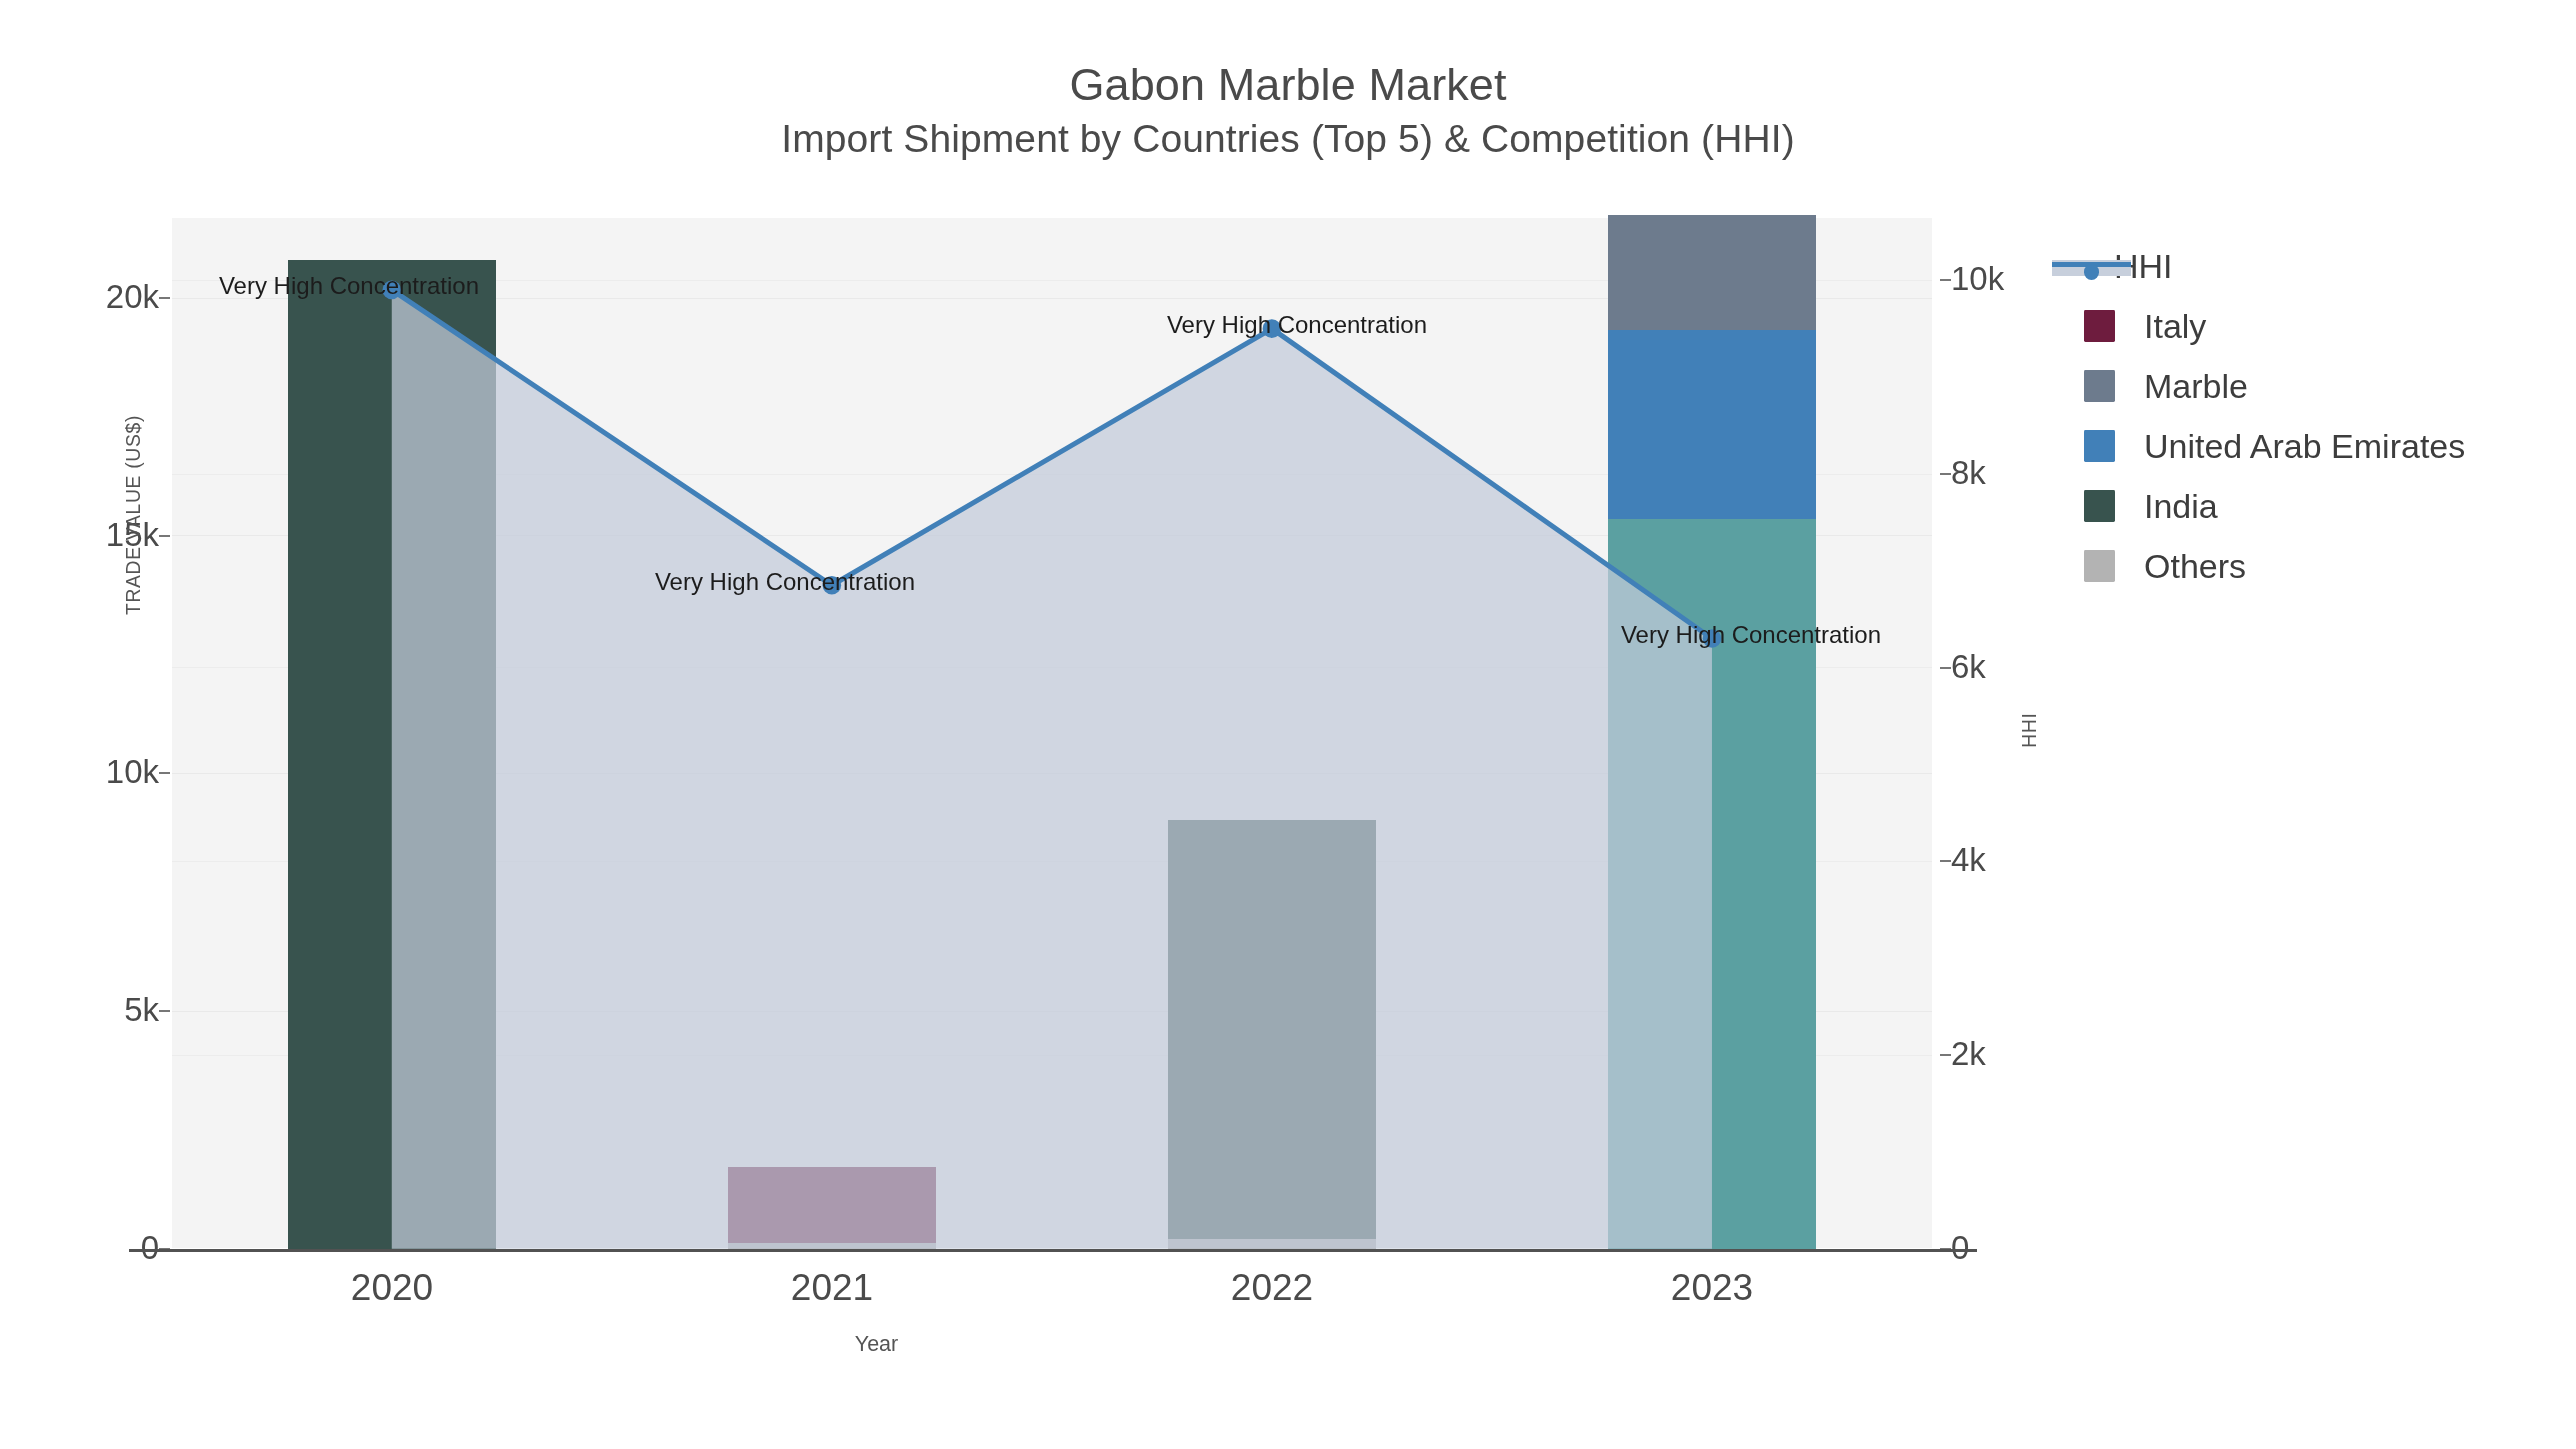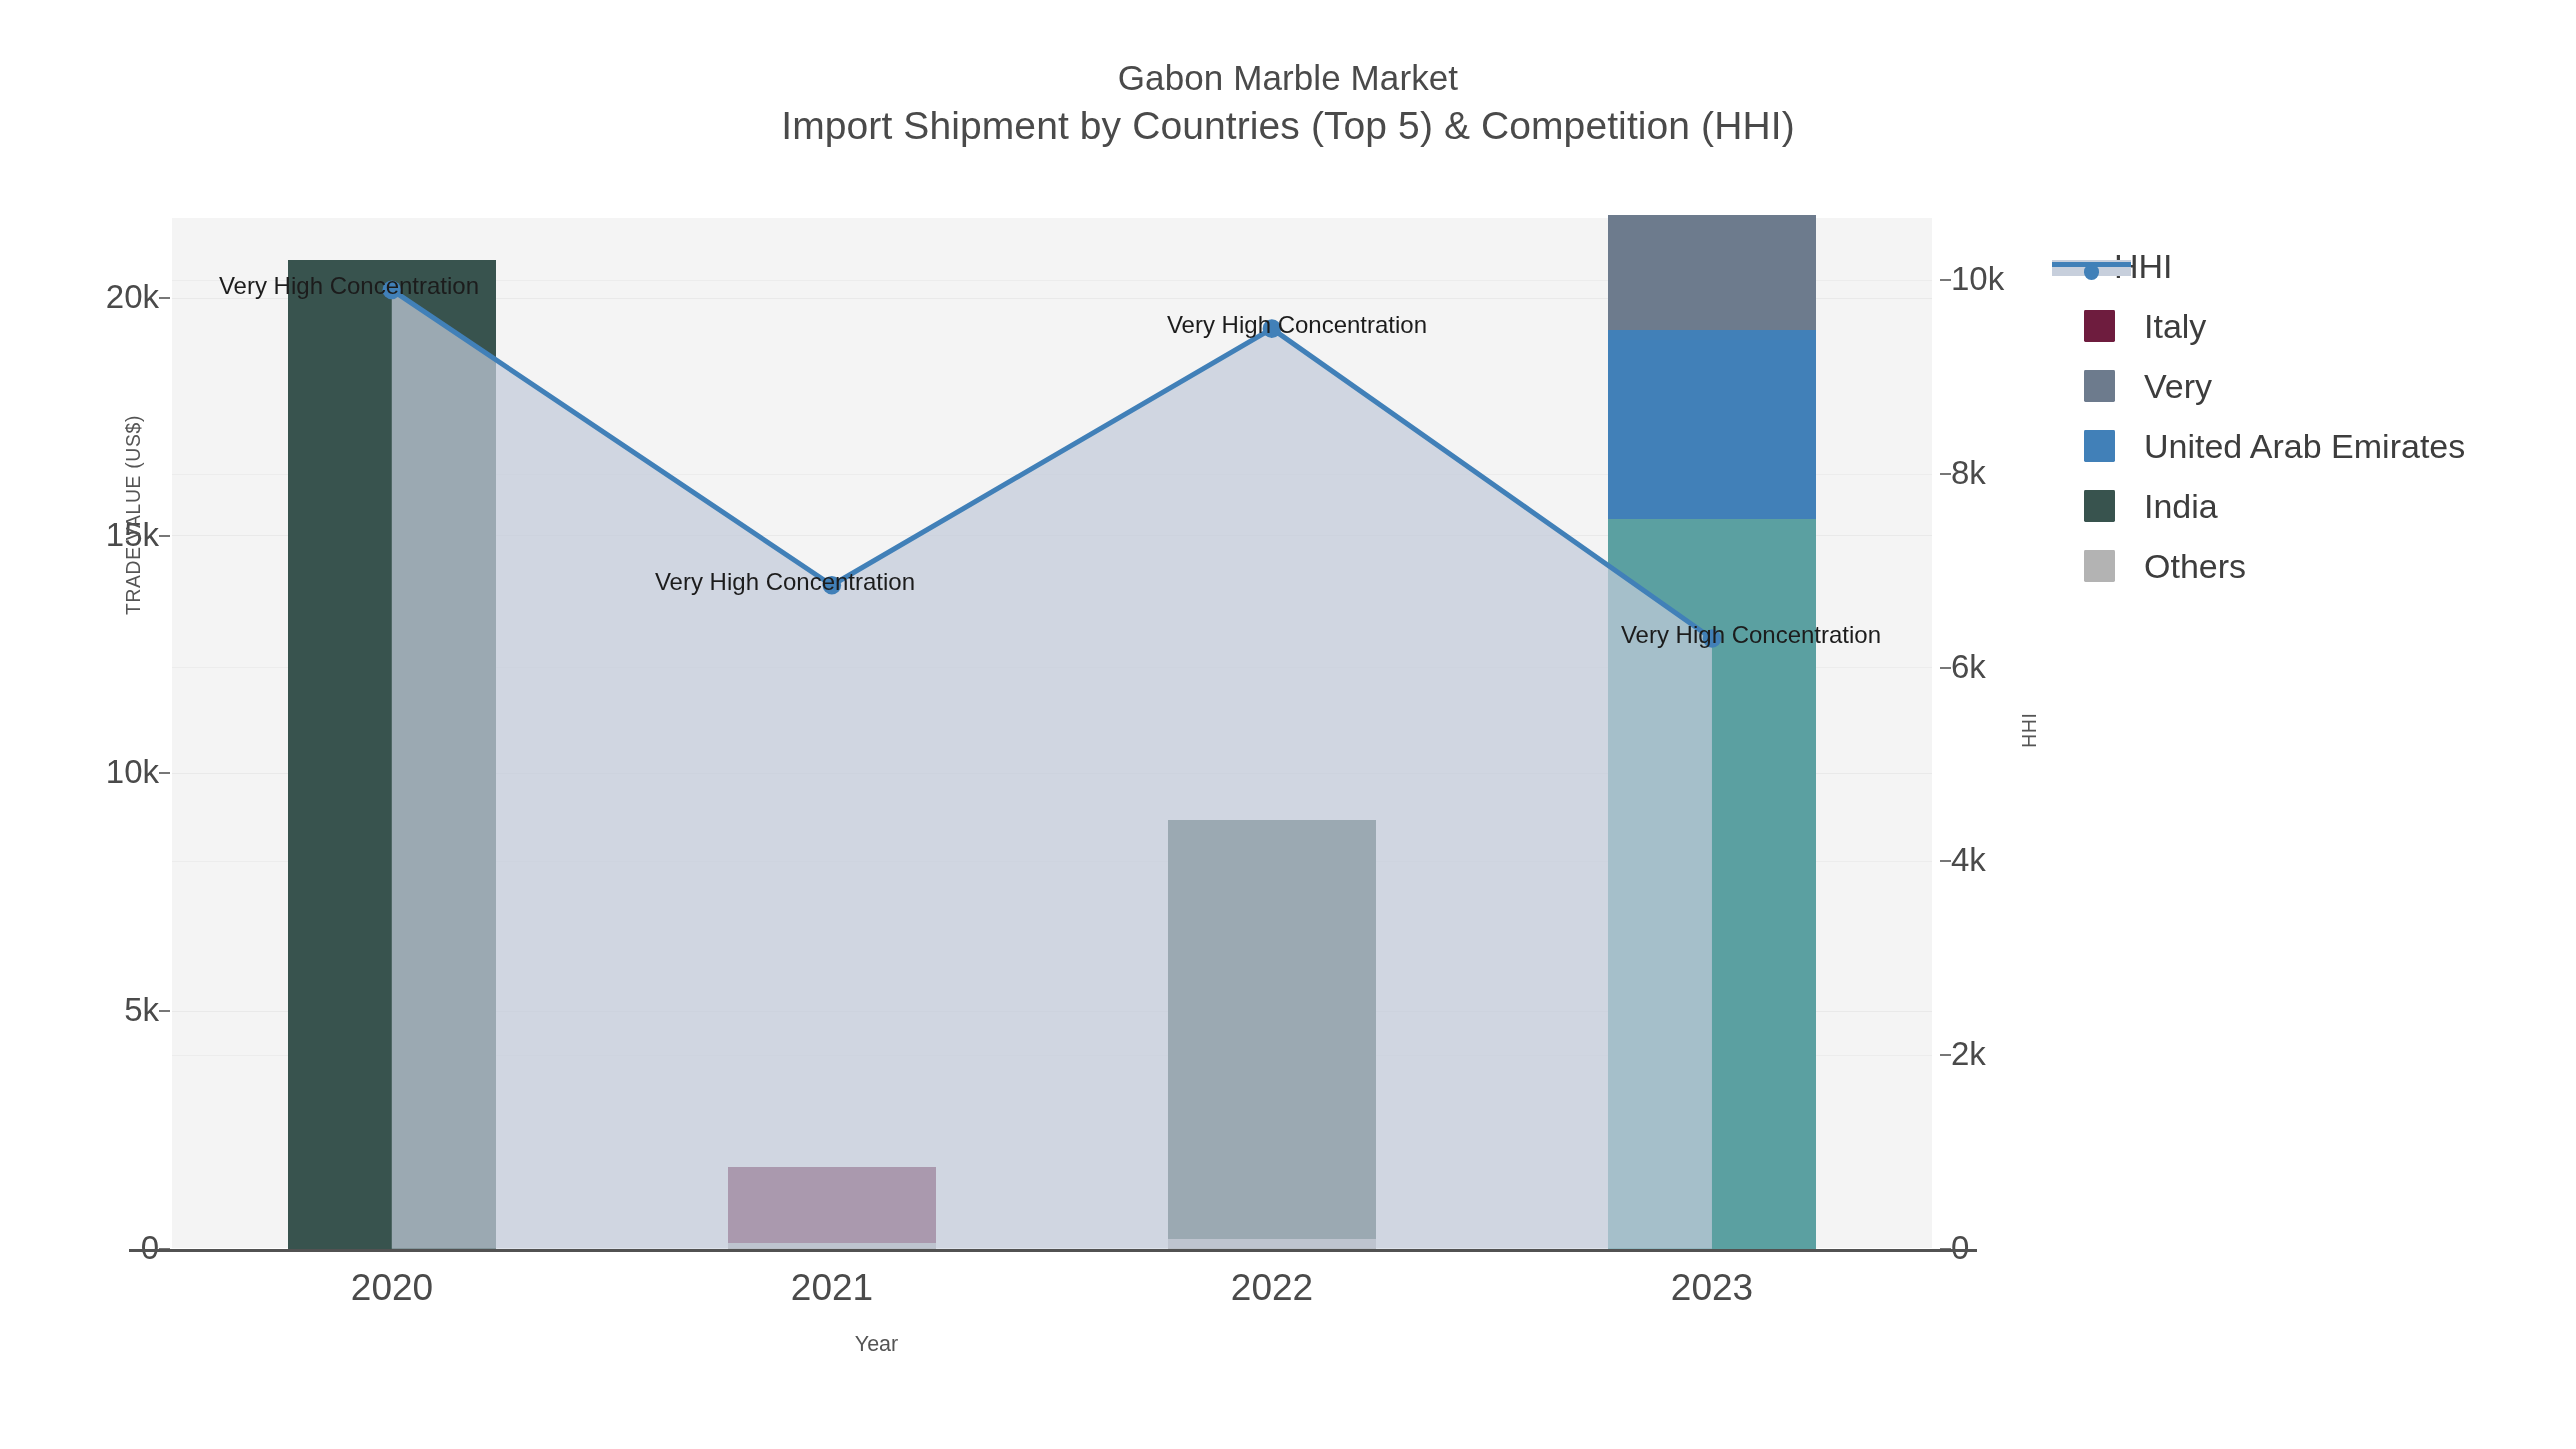--- a/index.html
+++ b/index.html
@@ -8,21 +8,21 @@
     font-family:"Liberation Sans", sans-serif;
     overflow:hidden;position:relative;
   }
   #root{position:absolute;inset:0;}
 
   
   .title-wrap{
     position:absolute;left:0;right:0;top:56px;text-align:center;
     color:#4a4a4a;
   }
-  .title-line1{font-size:35px;line-height:1.28;letter-spacing:0.1px;}
+  .title-line1{font-size:45px;line-height:1.28;letter-spacing:0.1px;}
   .title-line2{font-size:39px;line-height:1.28;letter-spacing:0.1px;}
 
   
   .plot{
     position:absolute;left:172px;top:218px;width:1760px;height:1030px;
     background:#f4f4f4;
   }
   .gridline{position:absolute;left:0;right:0;height:1.4px;background:#e9e9e9;}
   .axis-bottom{
     position:absolute;left:129px;top:1249px;width:1848px;height:2.9px;
@@ -191,21 +191,21 @@
           <span class="dot" style="background: rgb(65, 128, 184);"></span>
         </span>
         <span class="legend-label">HHI</span>
       </div>
       <div class="legend-row">
         <span class="legend-swatch" style="background: rgb(110, 28, 62); margin-left: 31.5px;"></span>
         <span class="legend-label">Italy</span>
       </div>
       <div class="legend-row">
         <span class="legend-swatch" style="background: rgb(109, 123, 141); margin-left: 31.5px;"></span>
-        <span class="legend-label">Very</span>
+        <span class="legend-label">Marble</span>
       </div>
       <div class="legend-row">
         <span class="legend-swatch" style="background: rgb(65, 128, 184); margin-left: 31.5px;"></span>
         <span class="legend-label">United Arab Emirates</span>
       </div>
       <div class="legend-row">
         <span class="legend-swatch" style="background: rgb(56, 83, 78); margin-left: 31.5px;"></span>
         <span class="legend-label">India</span>
       </div>
       <div class="legend-row">

